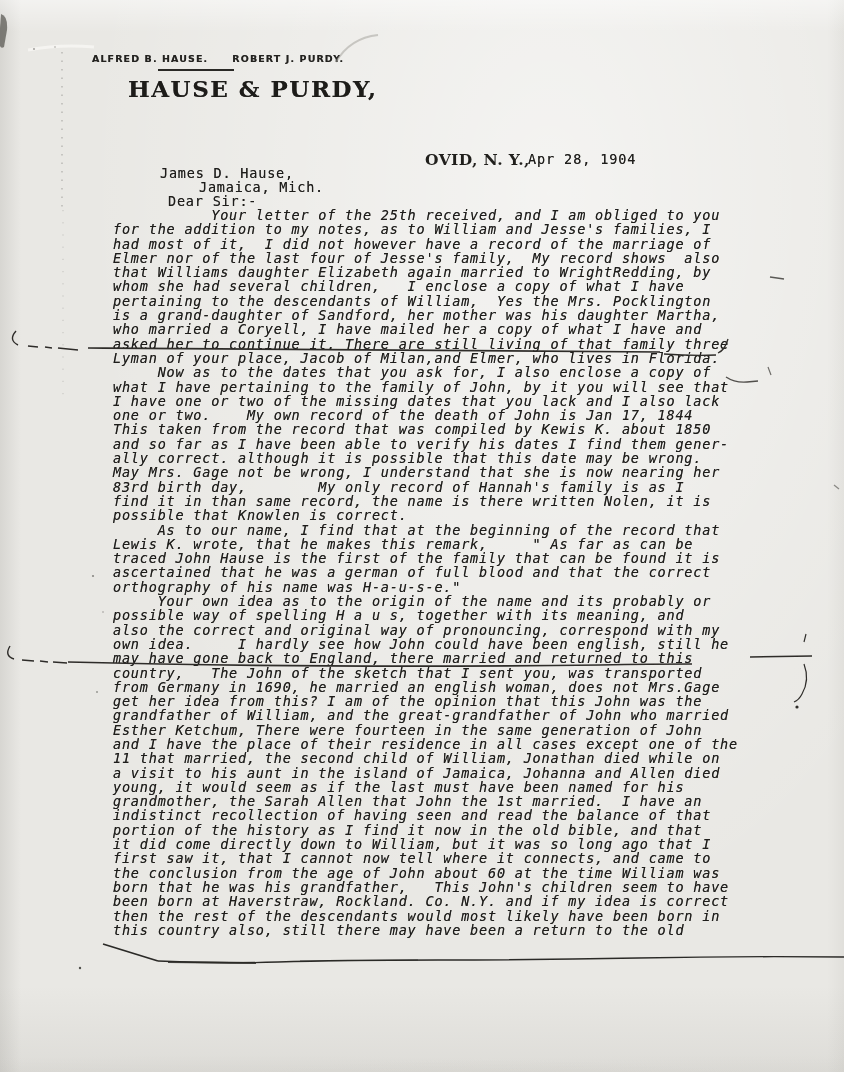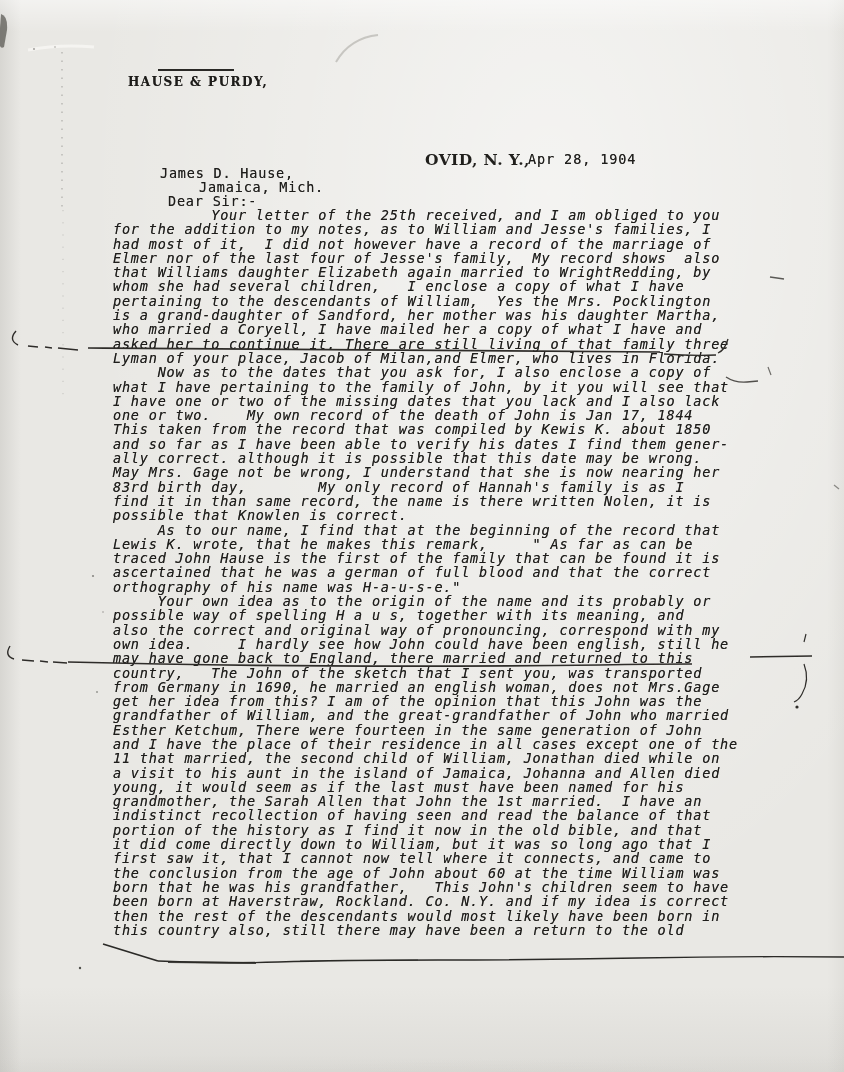--- a/index.html
+++ b/index.html
@@ -28,21 +28,21 @@
     text-shadow:0 0 .4px rgba(20,20,20,.55);
   }
   .partners .gap{display:inline-block;width:24px;}
   .partners-rule{
     top:69px;left:158px;width:76px;height:2px;
     background:#2a2926;box-shadow:0 0 .5px #2a2926;
   }
   .firm-name{
     top:75px;left:128px;width:300px;
     font-family:"DejaVu Serif","Liberation Serif",serif;
-    font-size:12px;font-weight:bold;letter-spacing:1.5px;
+    font-size:23px;font-weight:bold;letter-spacing:1.5px;
     color:#1d1c19;text-shadow:0 0 .5px rgba(20,20,20,.6);
     white-space:pre;
   }
   .firm-type{
     top:96px;left:89px;width:420px;
     font-family:"DejaVu Serif","Liberation Serif",serif;
     font-size:16px;font-weight:bold;letter-spacing:1.2px;
     color:#1d1c19;text-shadow:0 0 .5px rgba(20,20,20,.6);
     white-space:pre;
   }
@@ -71,20 +71,21 @@
   }
   .letter-body .bline{height:14.3px;white-space:pre;}
   
   .marks{top:0;left:0;pointer-events:none;}
 </style>
 </head>
 <body>
 
 <div class="page" style="--paper: #e9e8e4; --ink: #1e1d1b;">
 
+  <div class="abs partners"><span>ALFRED B. HAUSE.</span><span class="gap"></span><span>ROBERT J. PURDY.</span></div>
   <div class="abs partners-rule"></div>
   <div class="abs firm-name">HAUSE &amp; PURDY,</div>
 
   <div class="abs place">OVID, N. Y.,</div>
   <div class="abs typed date-typed">Apr 28, 1904</div>
 
   <div class="abs typed addr1">James D. Hause,</div>
   <div class="abs typed addr2">Jamaica, Mich.</div>
   <div class="abs typed salut">Dear Sir:-</div>
 

